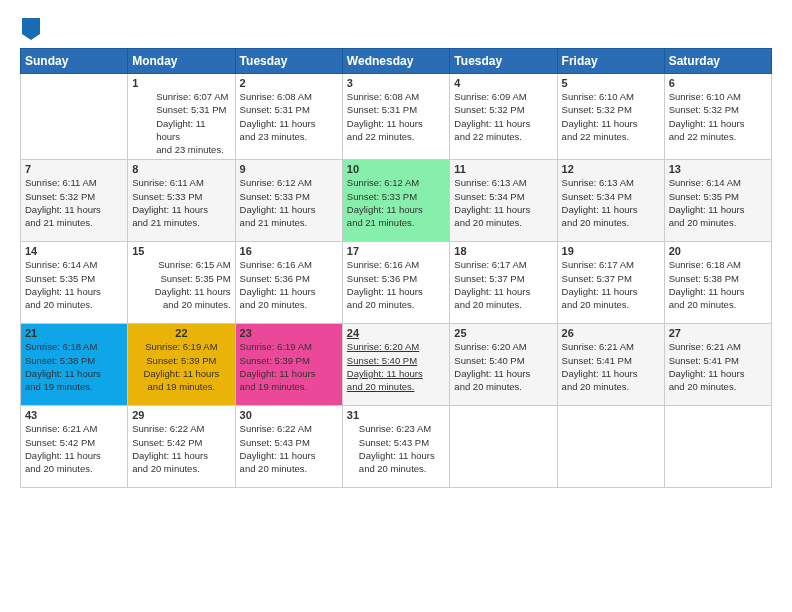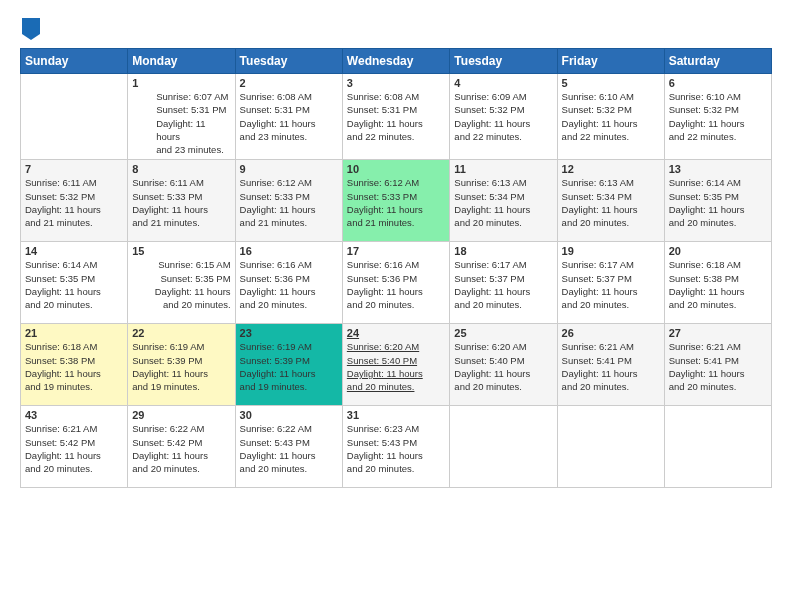--- a/index.html
+++ b/index.html
@@ -276,35 +276,35 @@
           </td>
           <td>
             <span class="day-num">20</span>
             <div class="day-info" style="white-space: pre-line;">Sunrise: 6:18 AM
 Sunset: 5:38 PM
 Daylight: 11 hours
 and 20 minutes.</div>
           </td>
         </tr>
         <tr class="week-row">
-          <td style="background: #fef9c3;">
+          <td style="background: #0ea5e9;">
             <span class="day-num">21</span>
             <div class="day-info" style="white-space: pre-line;">Sunrise: 6:18 AM
 Sunset: 5:38 PM
 Daylight: 11 hours
 and 19 minutes.</div>
           </td>
-          <td style="background: #fef9c3;">
+          <td style="background: #eab308; text-align: center;">
             <span class="day-num">22</span>
             <div class="day-info" style="white-space: pre-line;">Sunrise: 6:19 AM
 Sunset: 5:39 PM
 Daylight: 11 hours
 and 19 minutes.</div>
           </td>
-          <td style="background: #14b8a6;">
+          <td style="background: #ec4899;">
             <span class="day-num">23</span>
             <div class="day-info" style="white-space: pre-line;">Sunrise: 6:19 AM
 Sunset: 5:39 PM
 Daylight: 11 hours
 and 19 minutes.</div>
           </td>
           <td style="background: rgb(245, 245, 245); text-decoration: underline;">
             <span class="day-num">24</span>
             <div class="day-info" style="white-space: pre-line;">Sunrise: 6:20 AM
 Sunset: 5:40 PM
@@ -350,21 +350,21 @@
           </td>
           <td>
             <span class="day-num">30</span>
             <div class="day-info" style="white-space: pre-line;">Sunrise: 6:22 AM
 Sunset: 5:43 PM
 Daylight: 11 hours
 and 20 minutes.</div>
           </td>
           <td>
             <span class="day-num">31</span>
-            <div class="day-info" style="white-space: pre-line;">Sunrise: 6:23 AM
+            <div class="day-info" style="white-space: pre-line; margin-left: 12px;">Sunrise: 6:23 AM
 Sunset: 5:43 PM
 Daylight: 11 hours
 and 20 minutes.</div>
           </td>
           <td class="empty-cell"></td>
           <td class="empty-cell"></td>
           <td class="empty-cell"></td>
         </tr>
       </tbody>
   </table>

